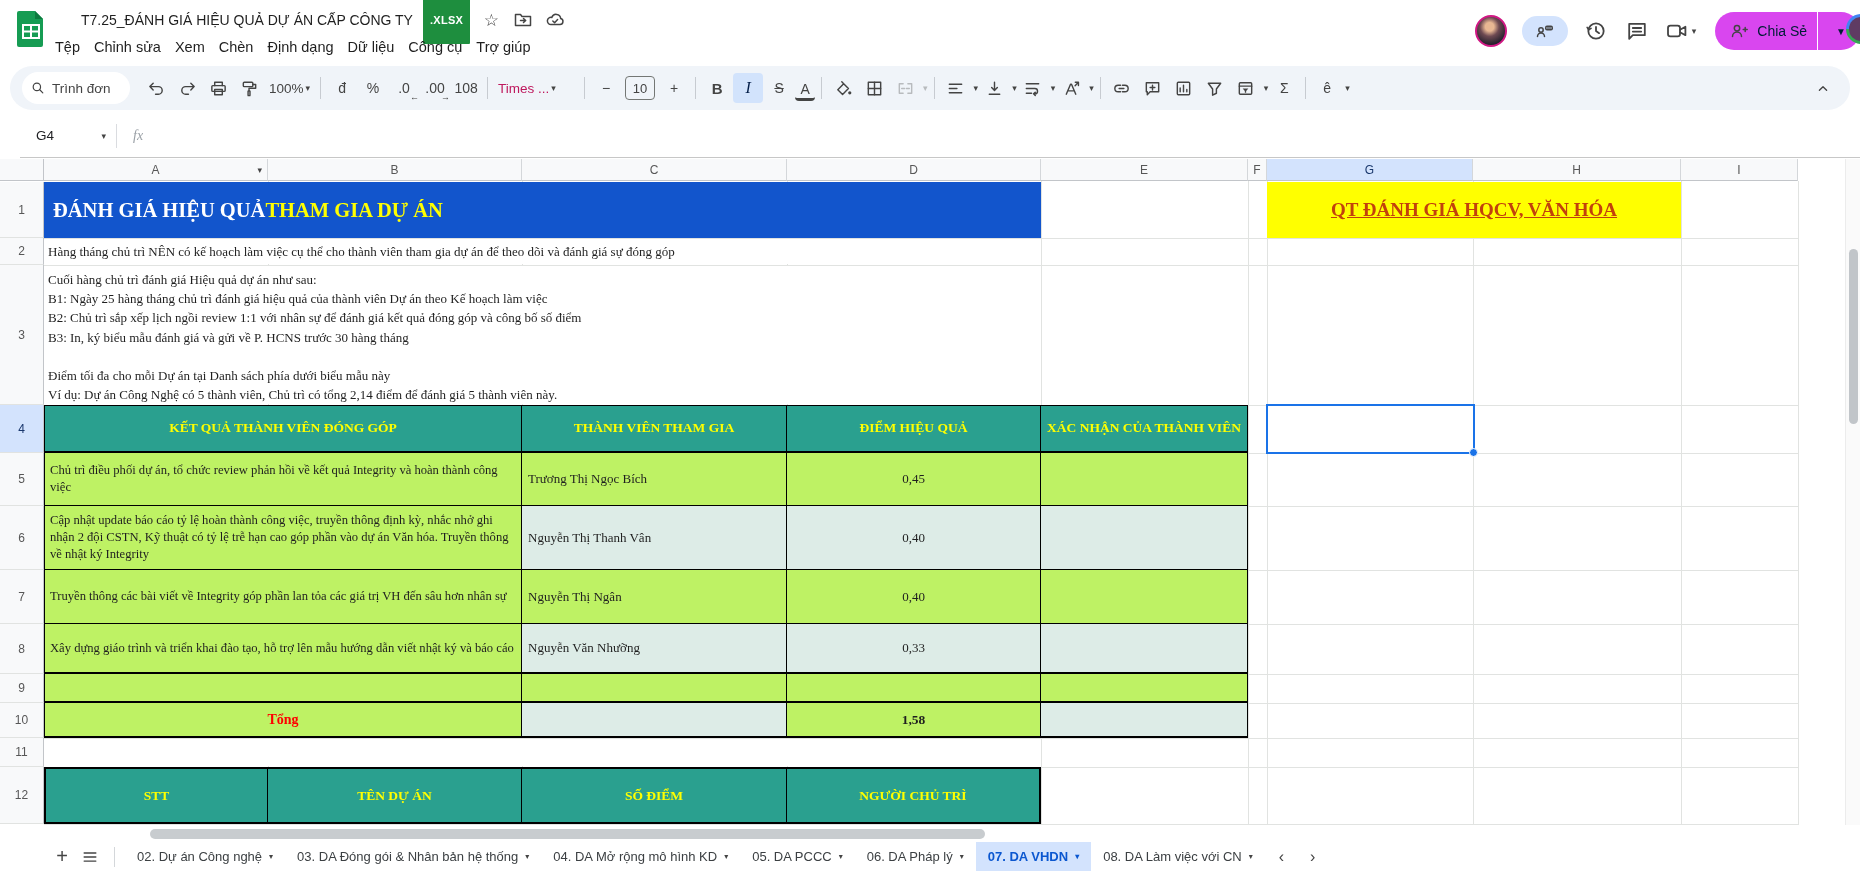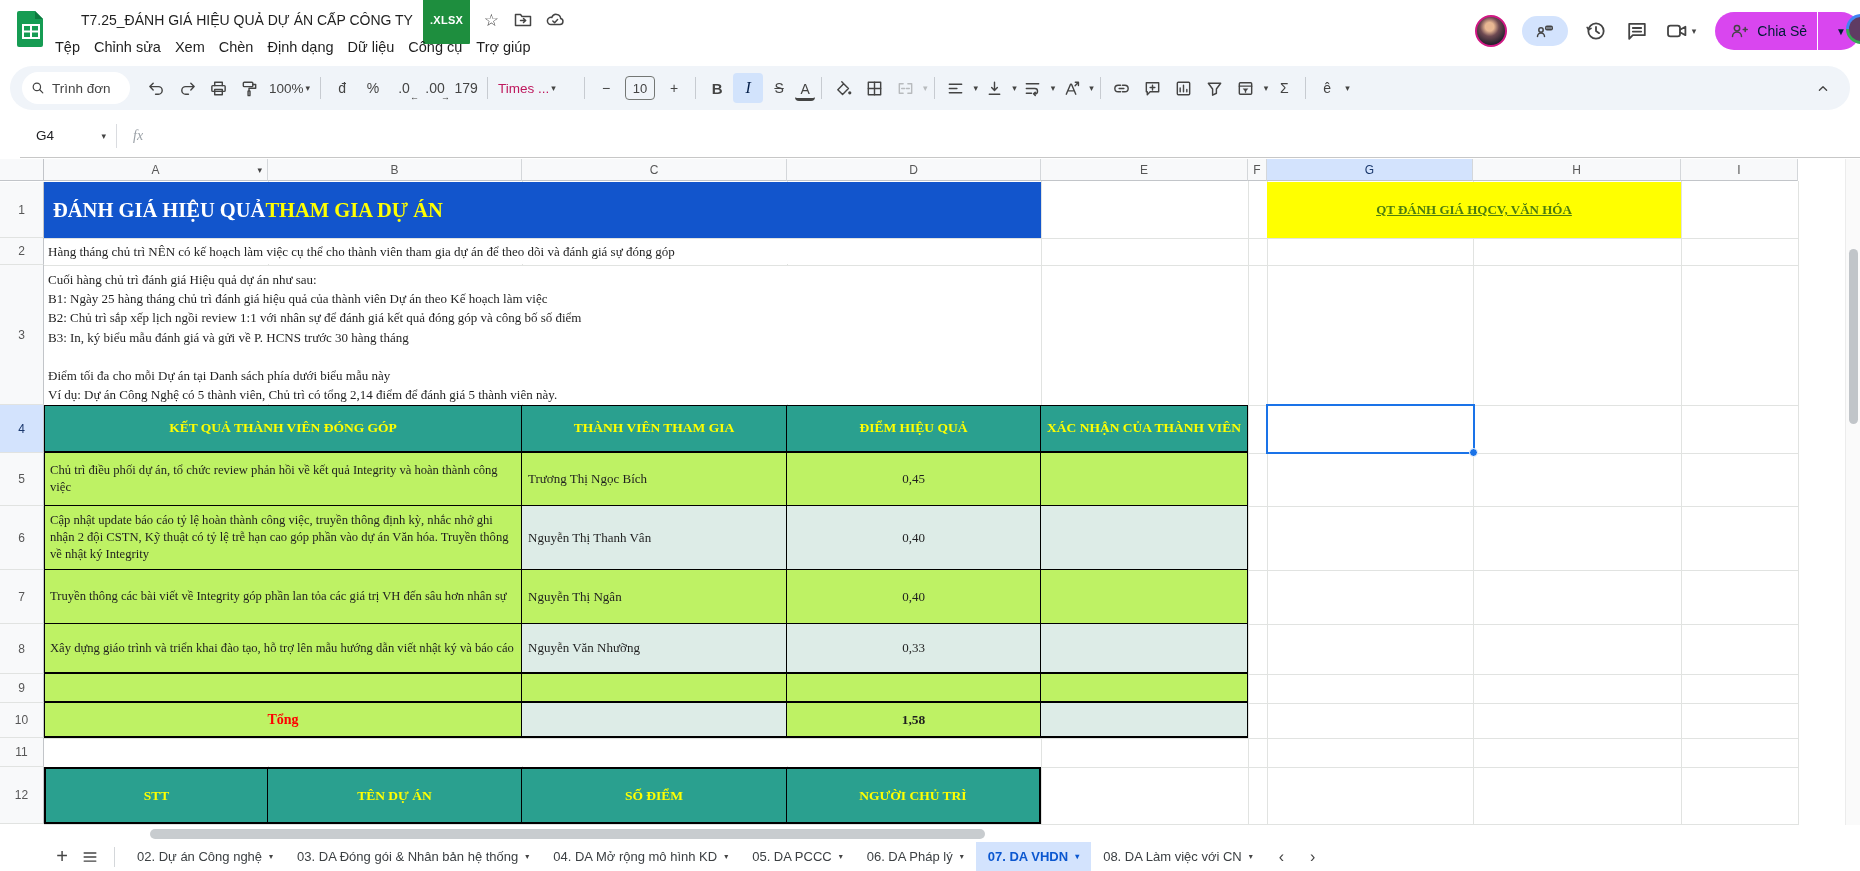--- a/index.html
+++ b/index.html
@@ -82,21 +82,21 @@
   .hline { position:absolute; left:44px; width:1754px; height:1px; background:#e1e3e1; z-index:1; }
   .cover { position:absolute; background:#fff; z-index:2; }
 
   .cell-serif { font-family:"Liberation Serif", serif; }
   .banner { position:absolute; left:44px; top:23px; width:997px; height:56px; background:#1255cc; z-index:3;
             display:flex; align-items:center; padding-left:9px; font-family:"Liberation Serif", serif;
             font-weight:bold; font-size:20.5px; cursor:cell; }
   .banner .w { color:#fff; } .banner .y { color:#ffff00; }
   .linkcell { position:absolute; left:1267px; top:23px; width:414px; height:56px; background:#ffff00; z-index:3;
             display:flex; align-items:center; justify-content:center; cursor:pointer; }
-  .linkcell span { font-family:"Liberation Serif", serif; font-weight:bold; font-size:13px; color:#4d7c0f;
+  .linkcell span { font-family:"Liberation Serif", serif; font-weight:bold; font-size:19px; color:#c2410c;
             text-decoration:underline; }
   .note2 { position:absolute; left:48px; top:79px; width:1190px; height:27px; z-index:3; display:flex; align-items:center;
            font-size:13px; cursor:cell; }
   .note3 { position:absolute; left:48px; top:108px; width:1190px; height:138px; z-index:3; font-size:13px;
            line-height:19.2px; white-space:pre-line; padding-top:3px; cursor:cell; }
 
   .t1 { position:absolute; left:44px; top:246px; width:1204px; height:333px; z-index:3; border:1px solid #000;
         display:grid; grid-template-columns:477px 265px 254px 206px; grid-template-rows:47px 53px 64px 54px 50px 29px 34px;
         background:#bef264; }
   .t1 > div { border-right:1px solid #000; border-bottom:1px solid #000; overflow:hidden; cursor:cell; }
@@ -273,21 +273,21 @@
     <div class="ti txt">đ</div>
     <div class="ti txt">%</div>
     <div class="ti txt">
         <span>.0</span>
         <span class="sub-arrow">←</span>
       </div>
     <div class="ti txt">
         <span>.00</span>
         <span class="sub-arrow">→</span>
       </div>
-    <div class="ti txt">179</div>
+    <div class="ti txt">108</div>
     <div class="sep"></div>
     <div class="font-grp">
       <span class="fname">Times ...</span>
       <span class="caret">▾</span>
     </div>
     <div class="sep"></div>
     <div class="ti txt">−</div>
     <div class="fsize-box">10</div>
     <div class="ti txt">+</div>
     <div class="sep"></div>

